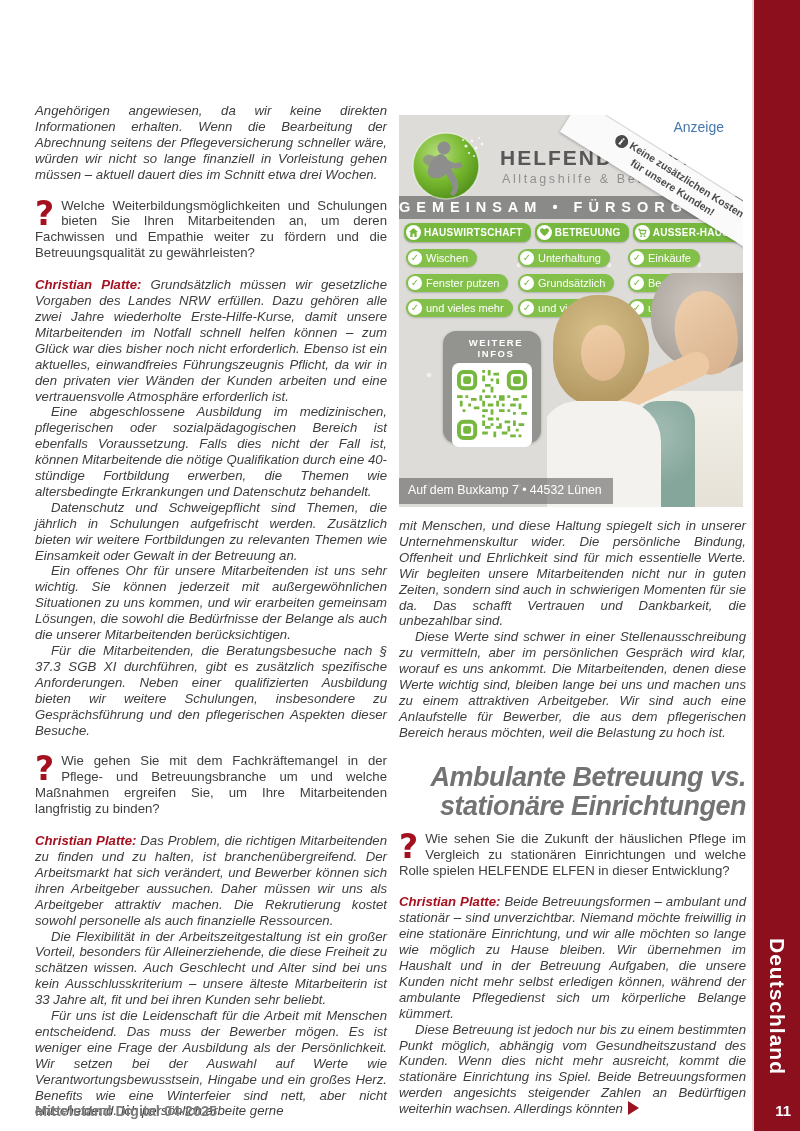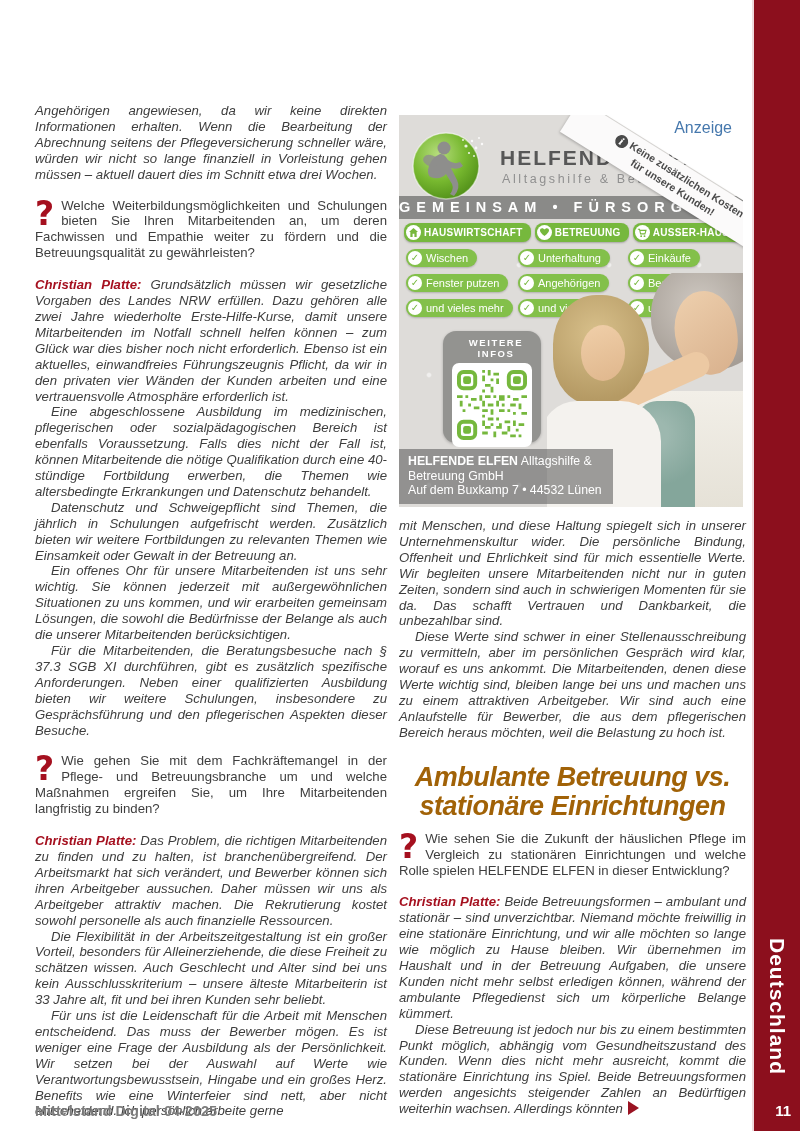--- a/index.html
+++ b/index.html
@@ -17,40 +17,40 @@
   .col{position:absolute;color:#3e3e3e;font-size:13.2px;line-height:15.9px;}
   .col-left{left:35px;top:103px;width:352px;}
   .col-right{left:399px;top:112px;width:347px;}
   .para{margin:0;text-align:justify;font-style:italic;}
   .indent{text-indent:16px;}
   .question{margin-top:15px;margin-bottom:15px;text-align:justify;}
   .qmark{float:left;color:#a5101f;font-weight:bold;font-size:33px;line-height:28px;margin:2px 7px 0 0;font-family:"DejaVu Sans",sans-serif;}
   .lead{color:#a5101f;font-weight:bold;}
   .answer{margin-top:16px;}
   .section-heading{
-    margin:22px 0 10px 0;color:#a16207;font-weight:bold;font-style:italic;
-    font-size:27px;line-height:29px;letter-spacing:-0.5px;text-align:center;
+    margin:22px 0 10px 0;color:#737373;font-weight:bold;font-style:italic;
+    font-size:27px;line-height:29px;letter-spacing:-0.5px;text-align:right;
   }
   .tri{display:inline-block;width:0;height:0;border-left:11px solid #9a1322;
        border-top:7px solid transparent;border-bottom:7px solid transparent;
        margin-left:5px;vertical-align:-2px;}
 
   
   .ad{position:absolute;left:399px;top:115px;width:344px;height:392px;background:#dedcd9;overflow:hidden;
       background-image:radial-gradient(circle at 30px 40px,rgba(255,255,255,.55) 1.5px,transparent 3px),
                        radial-gradient(circle at 120px 150px,rgba(255,255,255,.4) 1.5px,transparent 3px);
       background-size:90px 110px;}
   .corner-mask{position:absolute;top:-152px;right:-94px;width:320px;height:180px;background:#ffffff;transform:rotate(32deg);z-index:4;}
   .ribbon{position:absolute;top:48px;right:-58px;width:250px;height:38px;background:#fbfafa;transform:rotate(32deg);
           z-index:5;display:flex;align-items:center;justify-content:center;text-align:center;
           color:#4a4a4a;font-weight:bold;font-size:10.5px;line-height:11.5px;box-shadow:0 1px 3px rgba(0,0,0,.25);}
   .ribbon-inner{width:150px;}
   .info-i{display:inline-block;width:13px;height:13px;border-radius:50%;background:#4a4a4a;color:#fff;
           font-style:italic;font-size:10px;line-height:13px;text-align:center;margin-right:3px;vertical-align:-2px;font-family:"DejaVu Serif",serif;}
-  .anzeige{position:absolute;top:4px;right:11px;z-index:6;color:#4678ad;font-size:16px;}
+  .anzeige{position:absolute;top:4px;right:19px;z-index:6;color:#4678ad;font-size:14px;}
   .logo-circle{position:absolute;left:11px;top:13px;z-index:1;}
   .brand-name{position:absolute;left:101px;top:31px;font-size:21px;font-weight:bold;color:#575757;letter-spacing:2px;white-space:nowrap;}
   .brand-sub{position:absolute;left:103px;top:57px;font-size:12.5px;color:#8f8f8f;letter-spacing:2.6px;white-space:nowrap;}
   .banner{position:absolute;left:0;top:81px;width:344px;height:23px;background:#8a8a88;color:#fff;
           font-weight:bold;font-size:14.5px;letter-spacing:6px;text-align:center;line-height:23px;white-space:nowrap;}
   .cat-row{position:absolute;left:5px;top:108px;width:336px;display:flex;gap:4px;}
   .cat-pill{flex:0 0 auto;display:inline-flex;align-items:center;gap:3px;background:#76b83d;border-radius:8px;
             height:19px;padding:0 8px 0 2px;color:#fff;font-weight:bold;font-size:10px;letter-spacing:.3px;white-space:nowrap;
             box-shadow:0 1px 2px rgba(0,0,0,.25);}
   .cat-ico{width:15px;height:15px;border-radius:50%;background:#fff;display:inline-flex;align-items:center;justify-content:center;flex:0 0 auto;}
@@ -200,21 +200,21 @@
     <div class="svc-pill">
         <span class="chk">✓</span>
         <span>Einkäufe</span>
       </div>
     <div class="svc-pill">
         <span class="chk">✓</span>
         <span>Fenster putzen</span>
       </div>
     <div class="svc-pill">
         <span class="chk">✓</span>
-        <span>Angehörigen</span>
+        <span>Grundsätzlich</span>
       </div>
     <div class="svc-pill">
         <span class="chk">✓</span>
         <span>Begleitungen</span>
       </div>
     <div class="svc-pill">
         <span class="chk">✓</span>
         <span>und vieles mehr</span>
       </div>
     <div class="svc-pill">
@@ -251,21 +251,20 @@
           <rect x="2.2" y="2.2" width="2.8" height="2.8" rx="0.8"></rect>
           <rect x="20" y="2.2" width="2.8" height="2.8" rx="0.8"></rect>
           <rect x="2.2" y="20" width="2.8" height="2.8" rx="0.8"></rect>
           <path d="M9 0h1v1H9zM11 0h1v2h-1zM13 1h2v1h-2zM9 2h1v2H9zM12 3h1v1h-1zM14 3h1v2h-1zM10 5h2v1h-2zM12 6h1v2h-1zM9 7h1v1H9zM0 9h2v1H0zM3 9h1v1H3zM5 10h2v1H5zM1 11h1v2H1zM4 12h1v1H4zM6 13h2v1H6zM2 14h1v1H2zM8 9h1v2H8zM10 9h2v1h-2zM13 9h1v1h-1zM15 9h2v2h-2zM18 9h1v1h-1zM20 10h2v1h-2zM23 9h2v1h-2zM9 11h1v2H9zM11 12h2v1h-2zM14 11h1v2h-1zM16 12h1v1h-1zM19 12h2v1h-2zM22 12h1v2h-1zM9 14h2v1H9zM12 14h1v2h-1zM15 14h2v1h-2zM18 14h1v1h-1zM20 15h1v1h-1zM23 15h2v1h-2zM9 16h1v1H9zM11 17h2v1h-2zM14 17h1v1h-1zM9 18h1v2H9zM12 19h1v1h-1zM15 19h1v1h-1zM10 20h2v1h-2zM14 20h2v1h-2zM17 18h2v1h-2zM20 18h1v2h-1zM22 19h2v1h-2zM18 20h1v2h-1zM21 21h1v1h-1zM9 22h2v1H9zM13 22h1v2h-1zM16 22h2v1h-2zM19 23h2v1h-2zM22 23h1v1h-1z"></path>
         </g>
       </svg>
     </div>
   </div>
 
   <div class="ad-footer">
-    <div><b>HELFENDE ELFEN</b><span> Alltagshilfe &amp; Betreuung GmbH</span></div>
     <div>Auf dem Buxkamp 7 • 44532 Lünen</div>
   </div>
 </div>
 
 <div class="col col-right" style="top:518px;">
   <p class="para">mit Menschen, und diese Haltung spiegelt sich in unserer Unternehmenskultur wider. Die persönliche Bindung, Offenheit und Ehrlichkeit sind für mich essentielle Werte. Wir begleiten unsere Mitarbeitenden nicht nur in guten Zeiten, sondern sind auch in schwierigen Momenten für sie da. Das schafft Vertrauen und Dankbarkeit, die unbezahlbar sind.</p>
   <p class="para indent">Diese Werte sind schwer in einer Stellenausschreibung zu vermitteln, aber im persönlichen Gespräch wird klar, worauf es uns ankommt. Die Mitarbeitenden, denen diese Werte wichtig sind, bleiben lange bei uns und machen uns zu einem attraktiven Arbeitgeber. Wir sind auch eine Anlaufstelle für Bewerber, die aus dem pflegerischen Bereich heraus möchten, weil die Belastung zu hoch ist.</p>
 
   <h2 class="section-heading">Ambulante Betreuung vs. stationäre Einrichtungen</h2>
 

